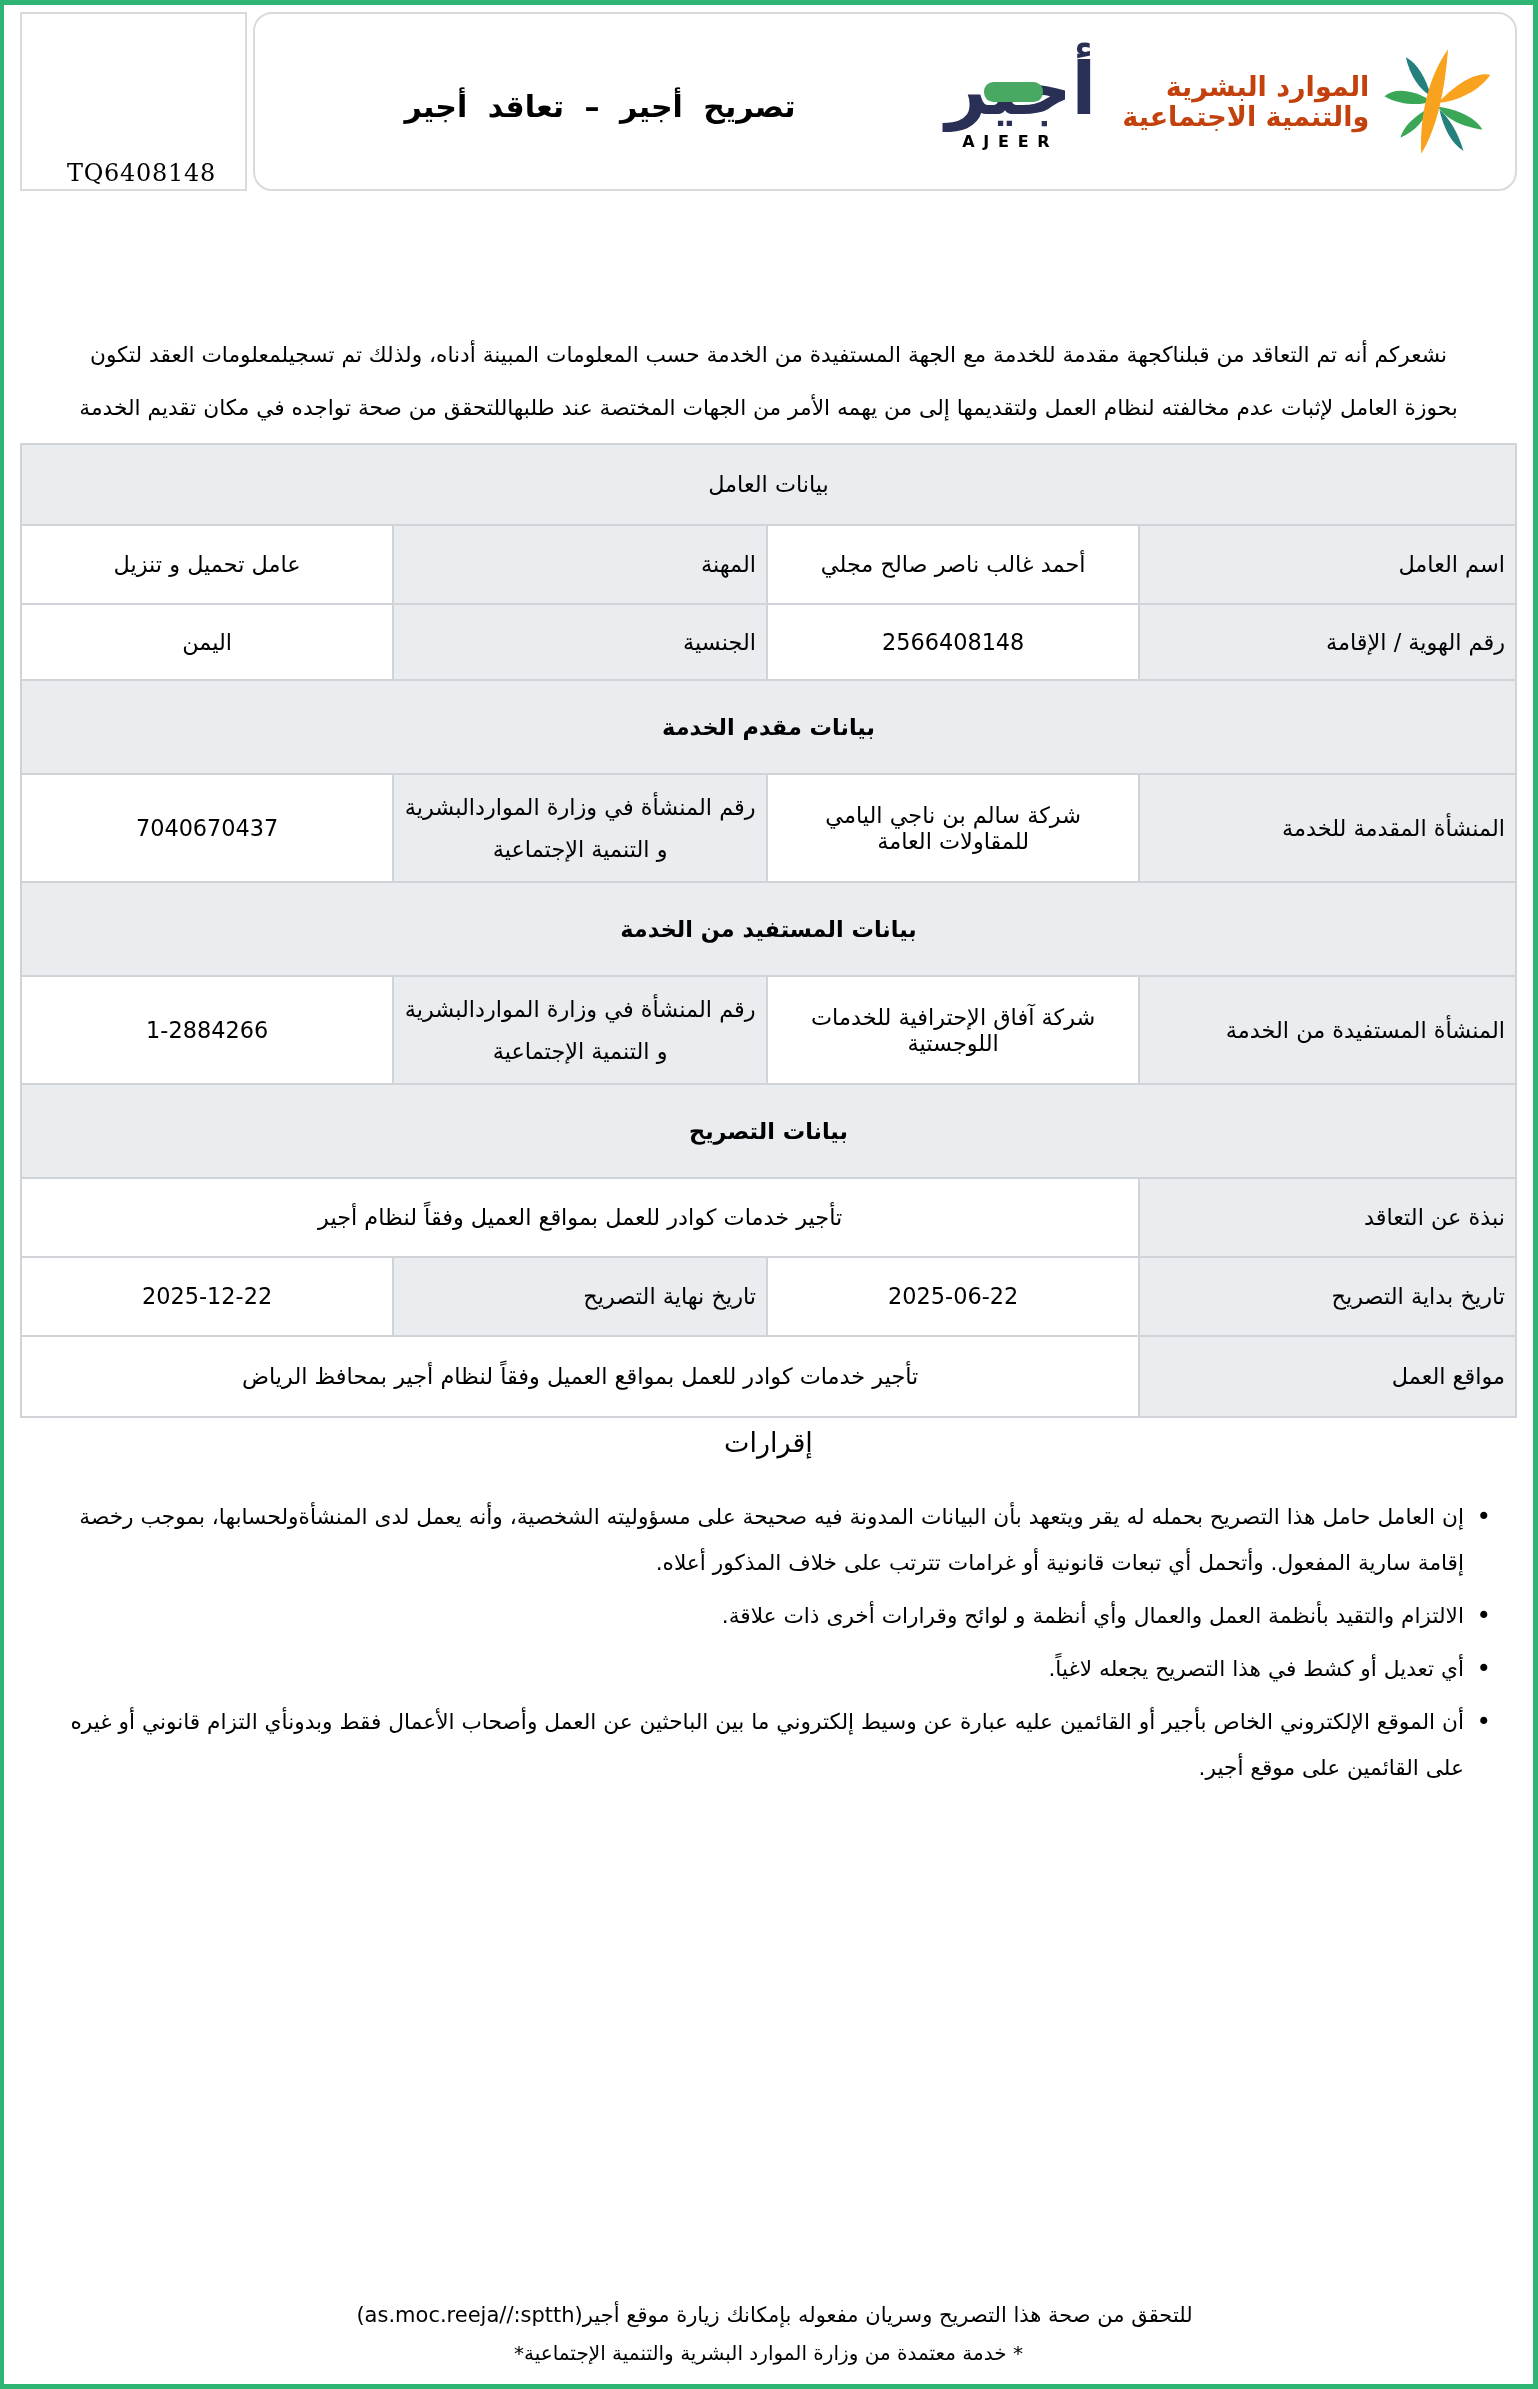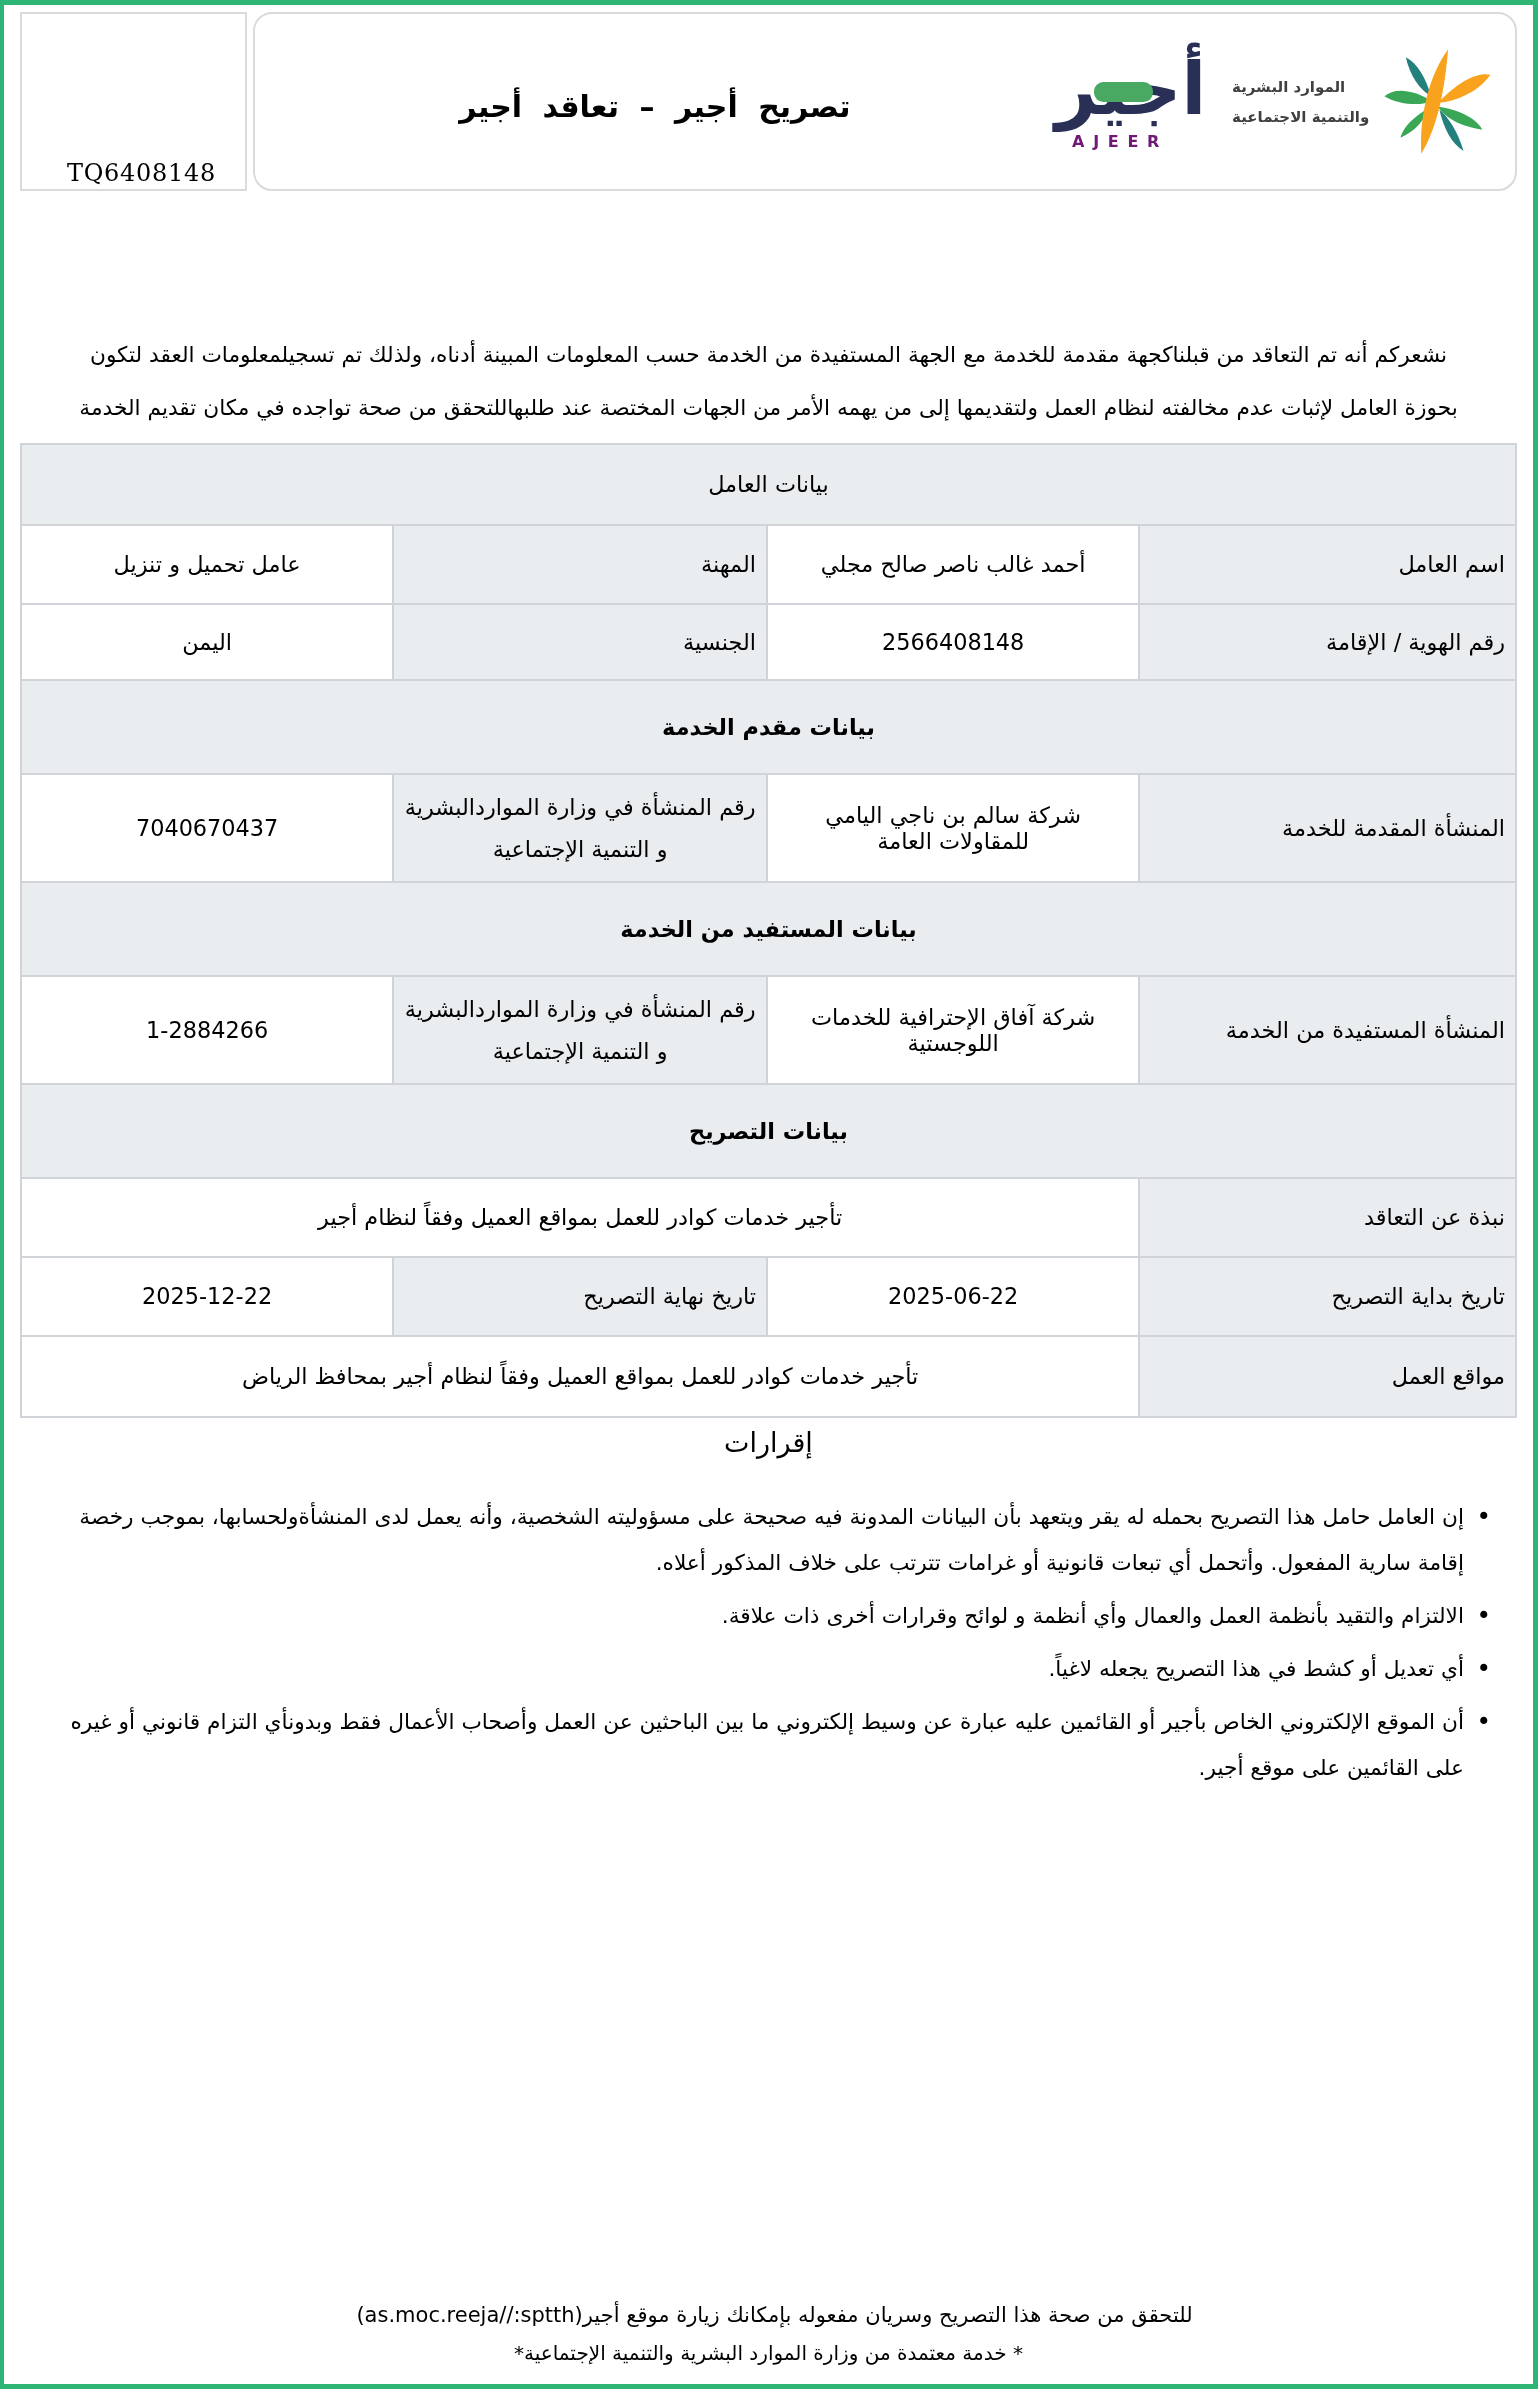--- a/index.html
+++ b/index.html
@@ -28,26 +28,26 @@
   .title-wrap{flex:1;text-align:center;}
   .doc-title{
     display:inline-block;direction:rtl;
     font-size:30px;font-weight:bold;word-spacing:10px;
     padding-top:8.7px;
   }
   
   .ajeer-logo{position:relative;width:144px;margin-left:7.2px;flex:0 0 auto;text-align:center;}
   .ajeer-ar{font-size:72px;line-height:1.05;font-weight:bold;color:#292f55;direction:rtl;}
   .ajeer-block{position:absolute;top:30px;left:32px;width:59px;height:19.5px;background:#49a861;border-radius:9.4px;}
-  .ajeer-en{font-size:16px;font-weight:bold;letter-spacing:8.7px;color:#701a75;text-align:left;padding-left:10px;margin-top:4.3px;}
+  .ajeer-en{font-size:16px;font-weight:bold;letter-spacing:8.7px;color:#000000;text-align:left;padding-left:10px;margin-top:4.3px;}
   
   .ministry-logo{display:flex;align-items:center;flex:0 0 auto;margin-left:26px;margin-right:21.7px;direction:ltr;}
   .ministry-text{
-    text-align:left;color:#404040;font-weight:bold;
-    font-size:15px;line-height:30px;direction:rtl;margin-right:10px;
+    text-align:right;color:#c2410c;font-weight:bold;
+    font-size:27px;line-height:30px;direction:rtl;margin-right:10px;
   }
   .palm{width:114px;height:121px;flex:0 0 auto;}
   
   .intro{
     margin:133px 58px 0;
     text-align:center;font-size:21.7px;line-height:53px;
   }
   
   table.grid{
     margin:8.7px 16px 0;

